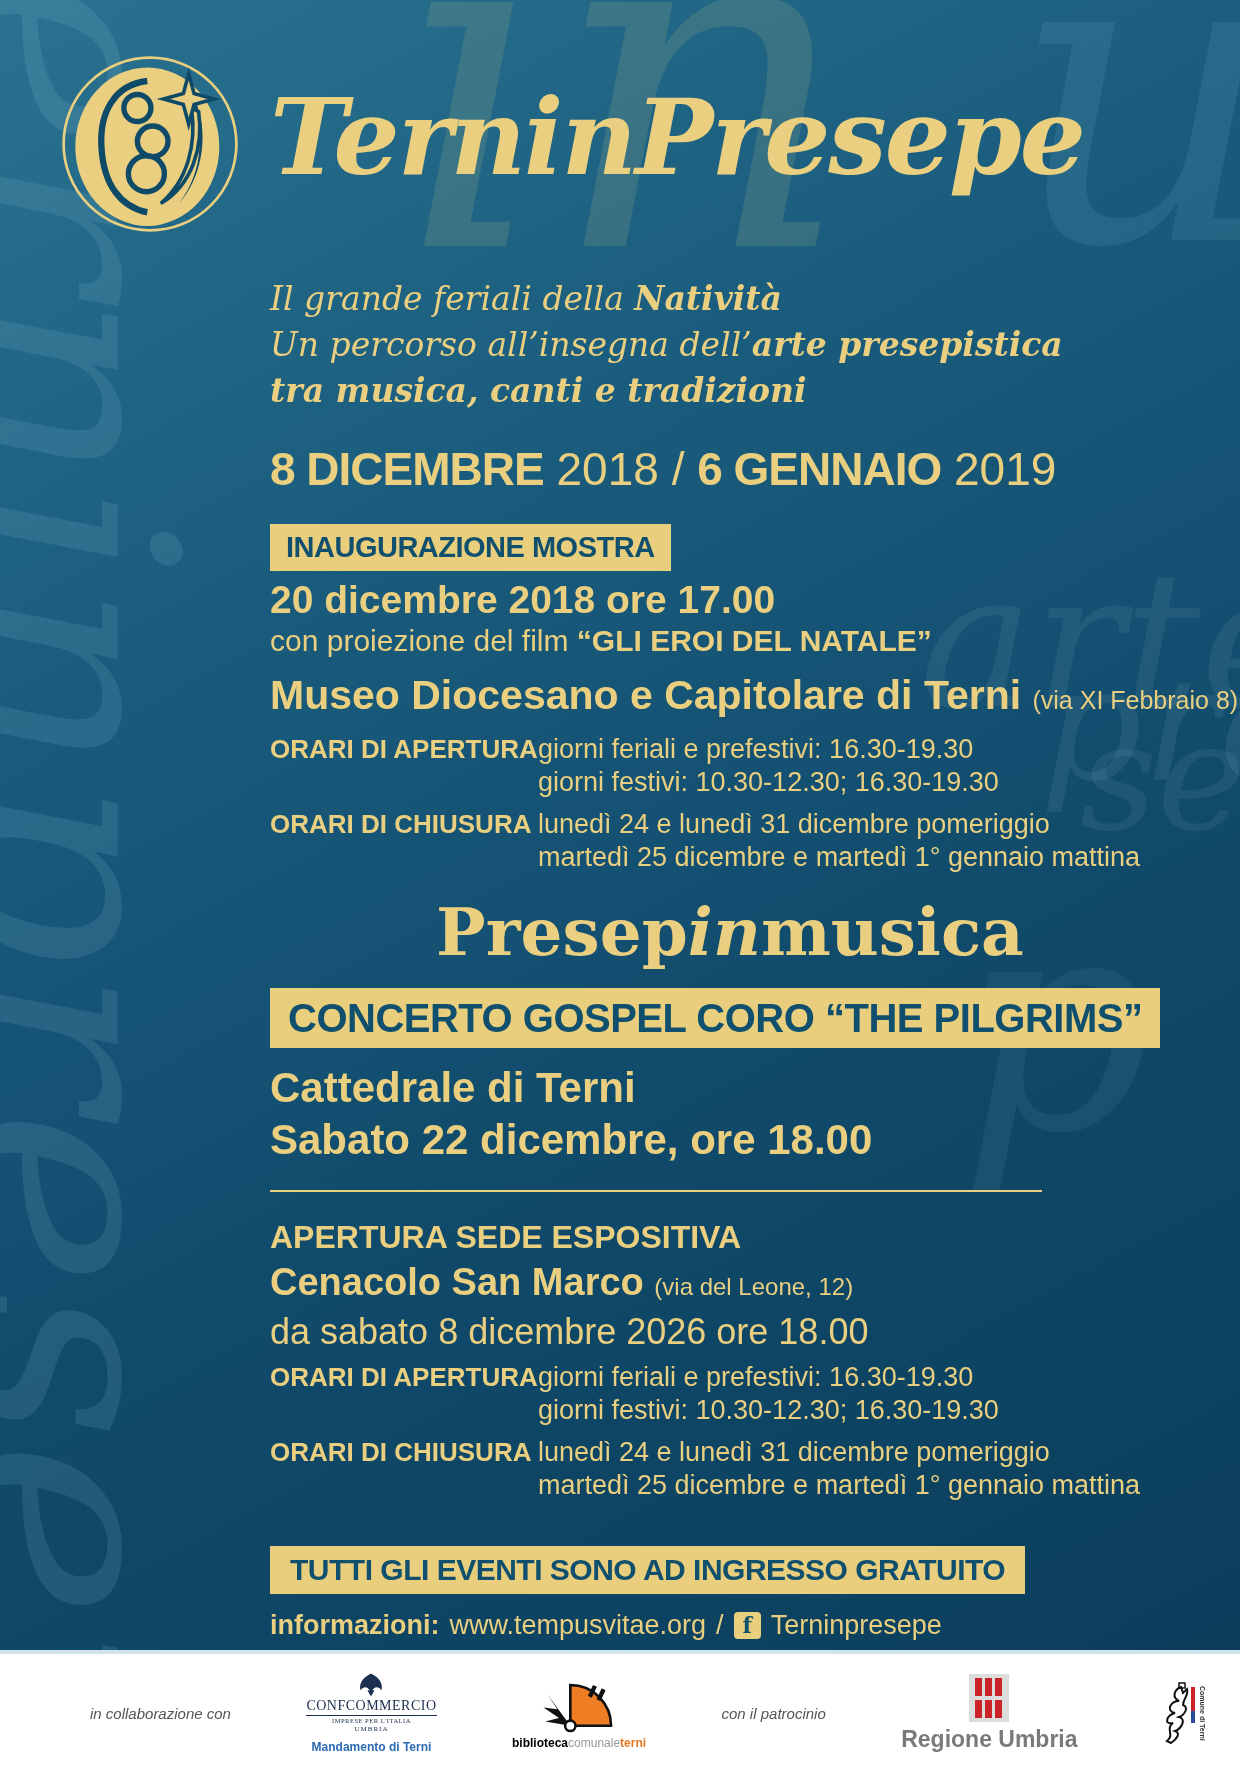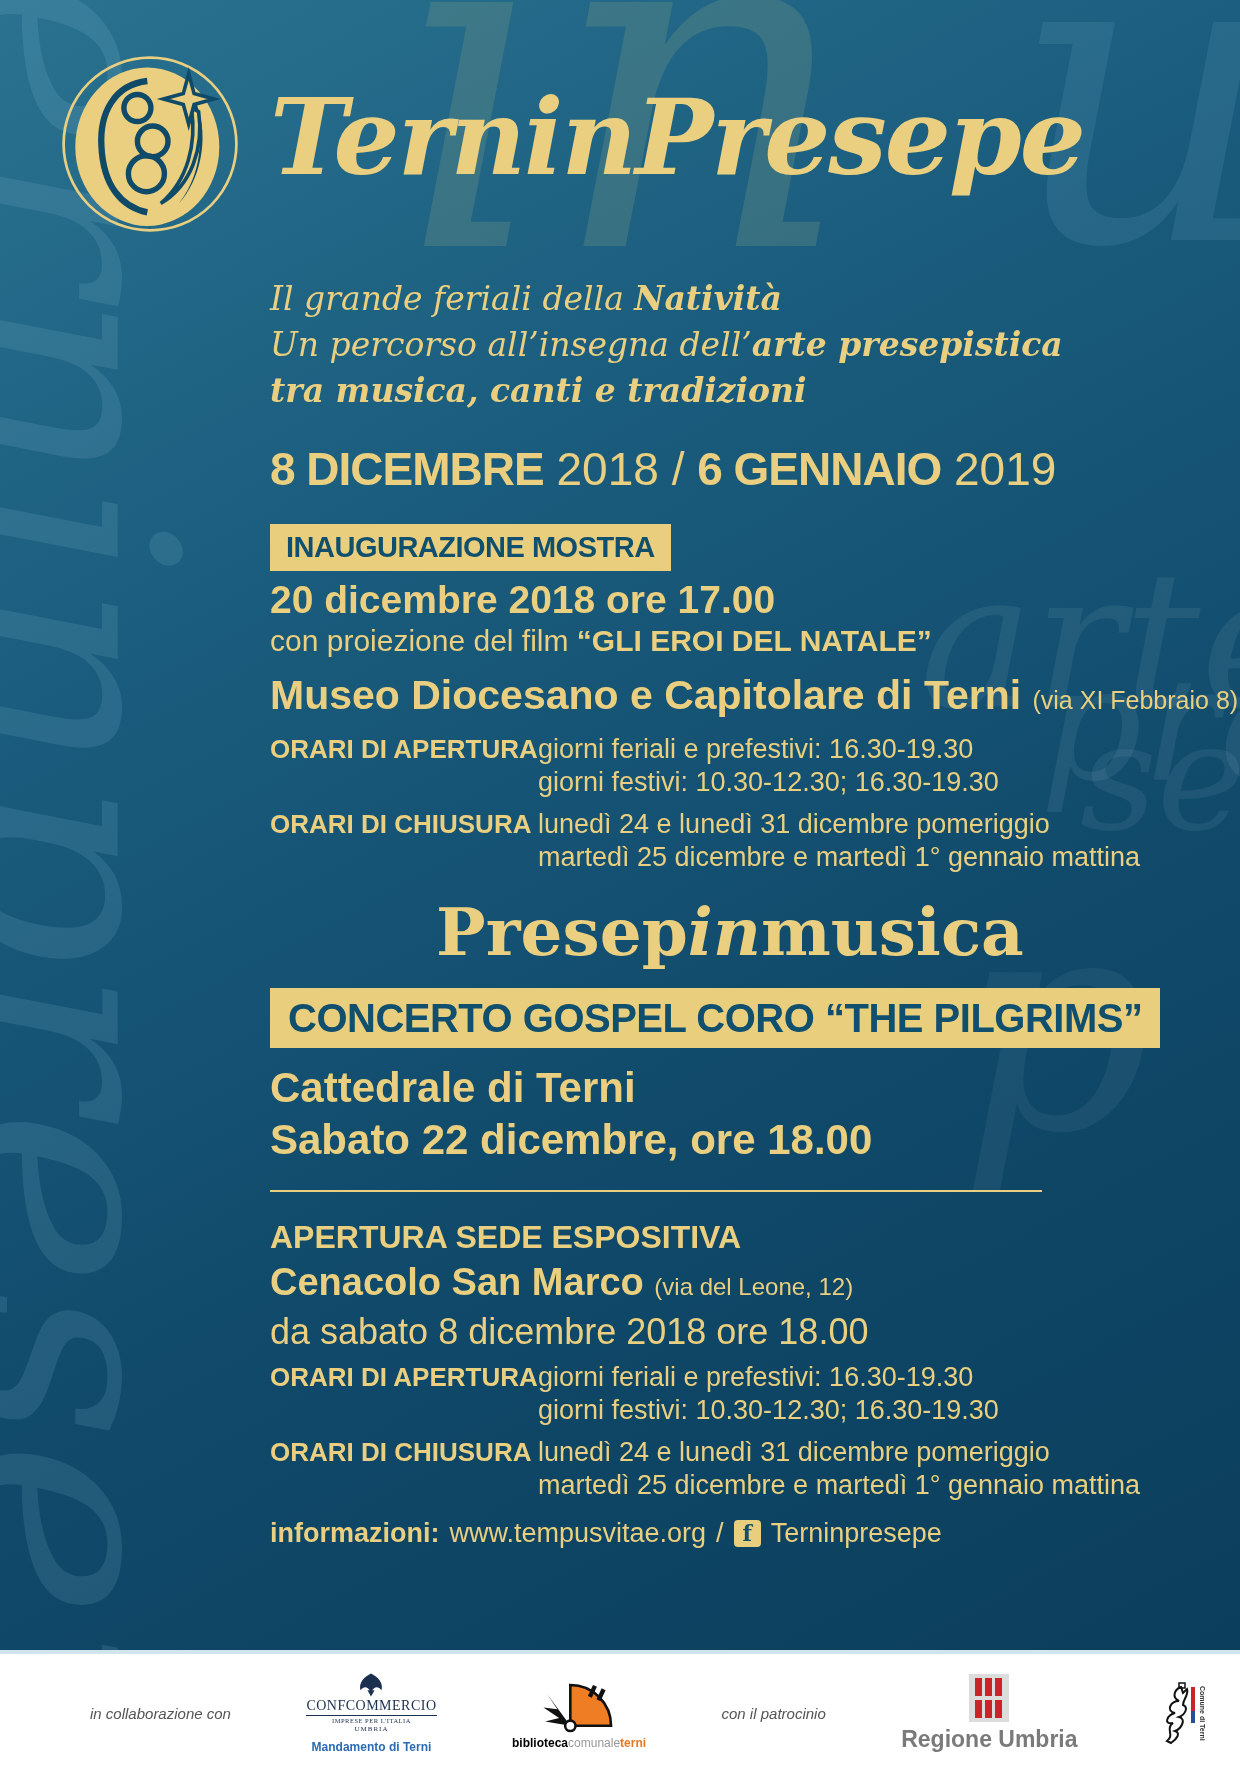--- a/index.html
+++ b/index.html
@@ -182,35 +182,38 @@
 
     <div class="rule"></div>
 
     <div class="sede-head">APERTURA SEDE ESPOSITIVA</div>
 
     <div class="venue-mid">
       <span>Cenacolo San Marco</span>
       <span class="addr">(via del Leone, 12)</span>
     </div>
 
-    <div class="dasabato">da sabato 8 dicembre 2018 ore 18.00</div>
+    <div class="dasabato">da sabato 8 dicembre 2026 ore 18.00</div>
 
     <div class="orari">
       <div class="lbl">ORARI DI APERTURA</div>
       <div>
         <div>giorni feriali e prefestivi: 16.30-19.30</div>
         <div>giorni festivi: 10.30-12.30; 16.30-19.30</div>
       </div>
       <div class="lbl">ORARI DI CHIUSURA</div>
       <div>
         <div>lunedì 24 e lunedì 31 dicembre pomeriggio</div>
         <div>martedì 25 dicembre e martedì 1° gennaio mattina</div>
       </div>
     </div>
 
+    <div class="banner2-wrap">
+      <span class="banner2">TUTTI GLI EVENTI SONO AD INGRESSO GRATUITO</span>
+    </div>
 
     <div class="info">
       <span class="lab">informazioni:</span>
       <span>www.tempusvitae.org</span>
       <span class="sep">/</span>
       <span class="fb">f</span>
       <span>Terninpresepe</span>
     </div>
 
   </div>

